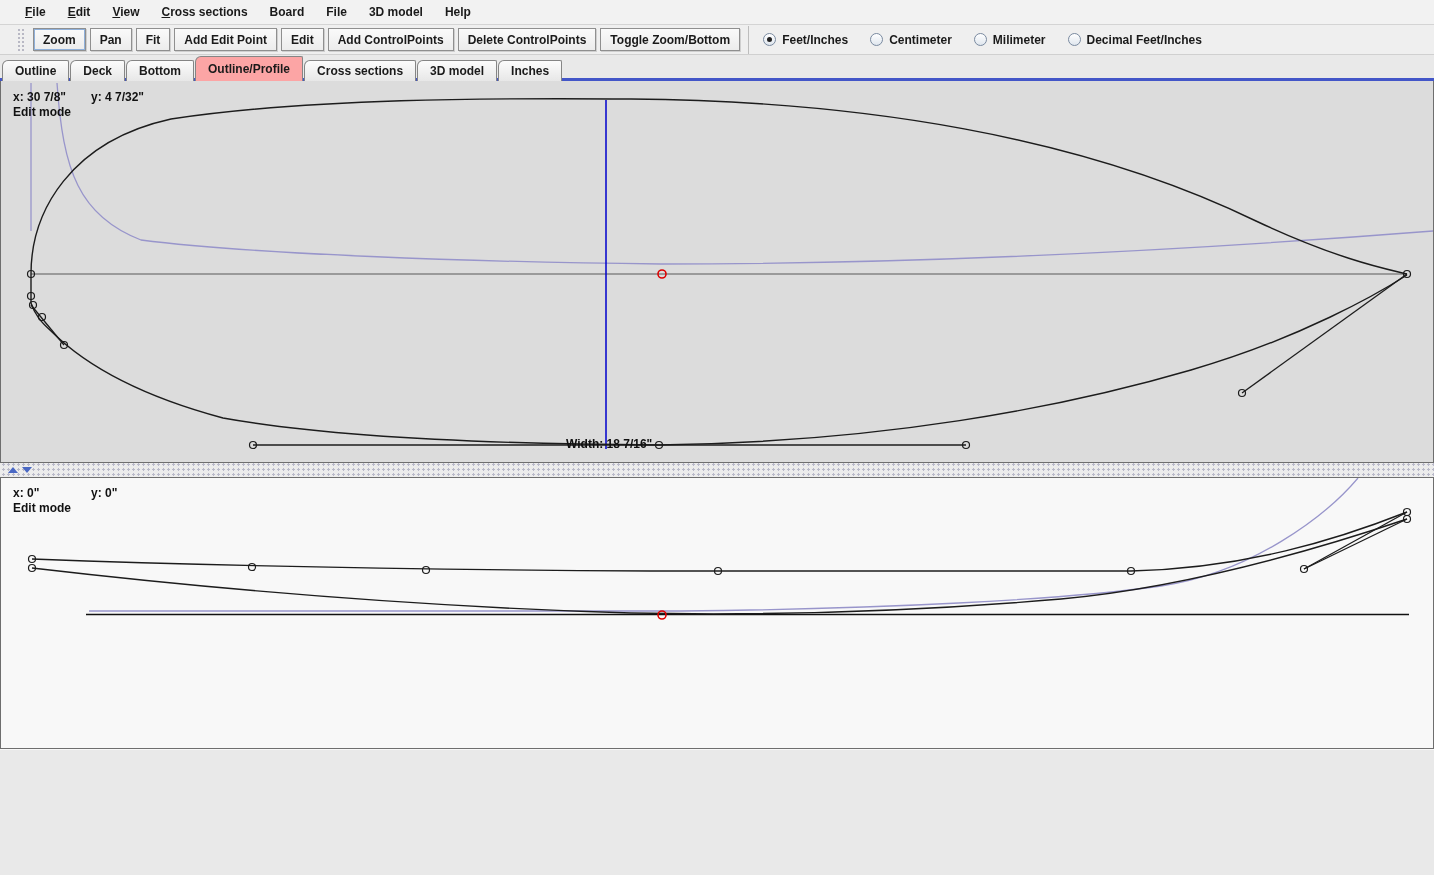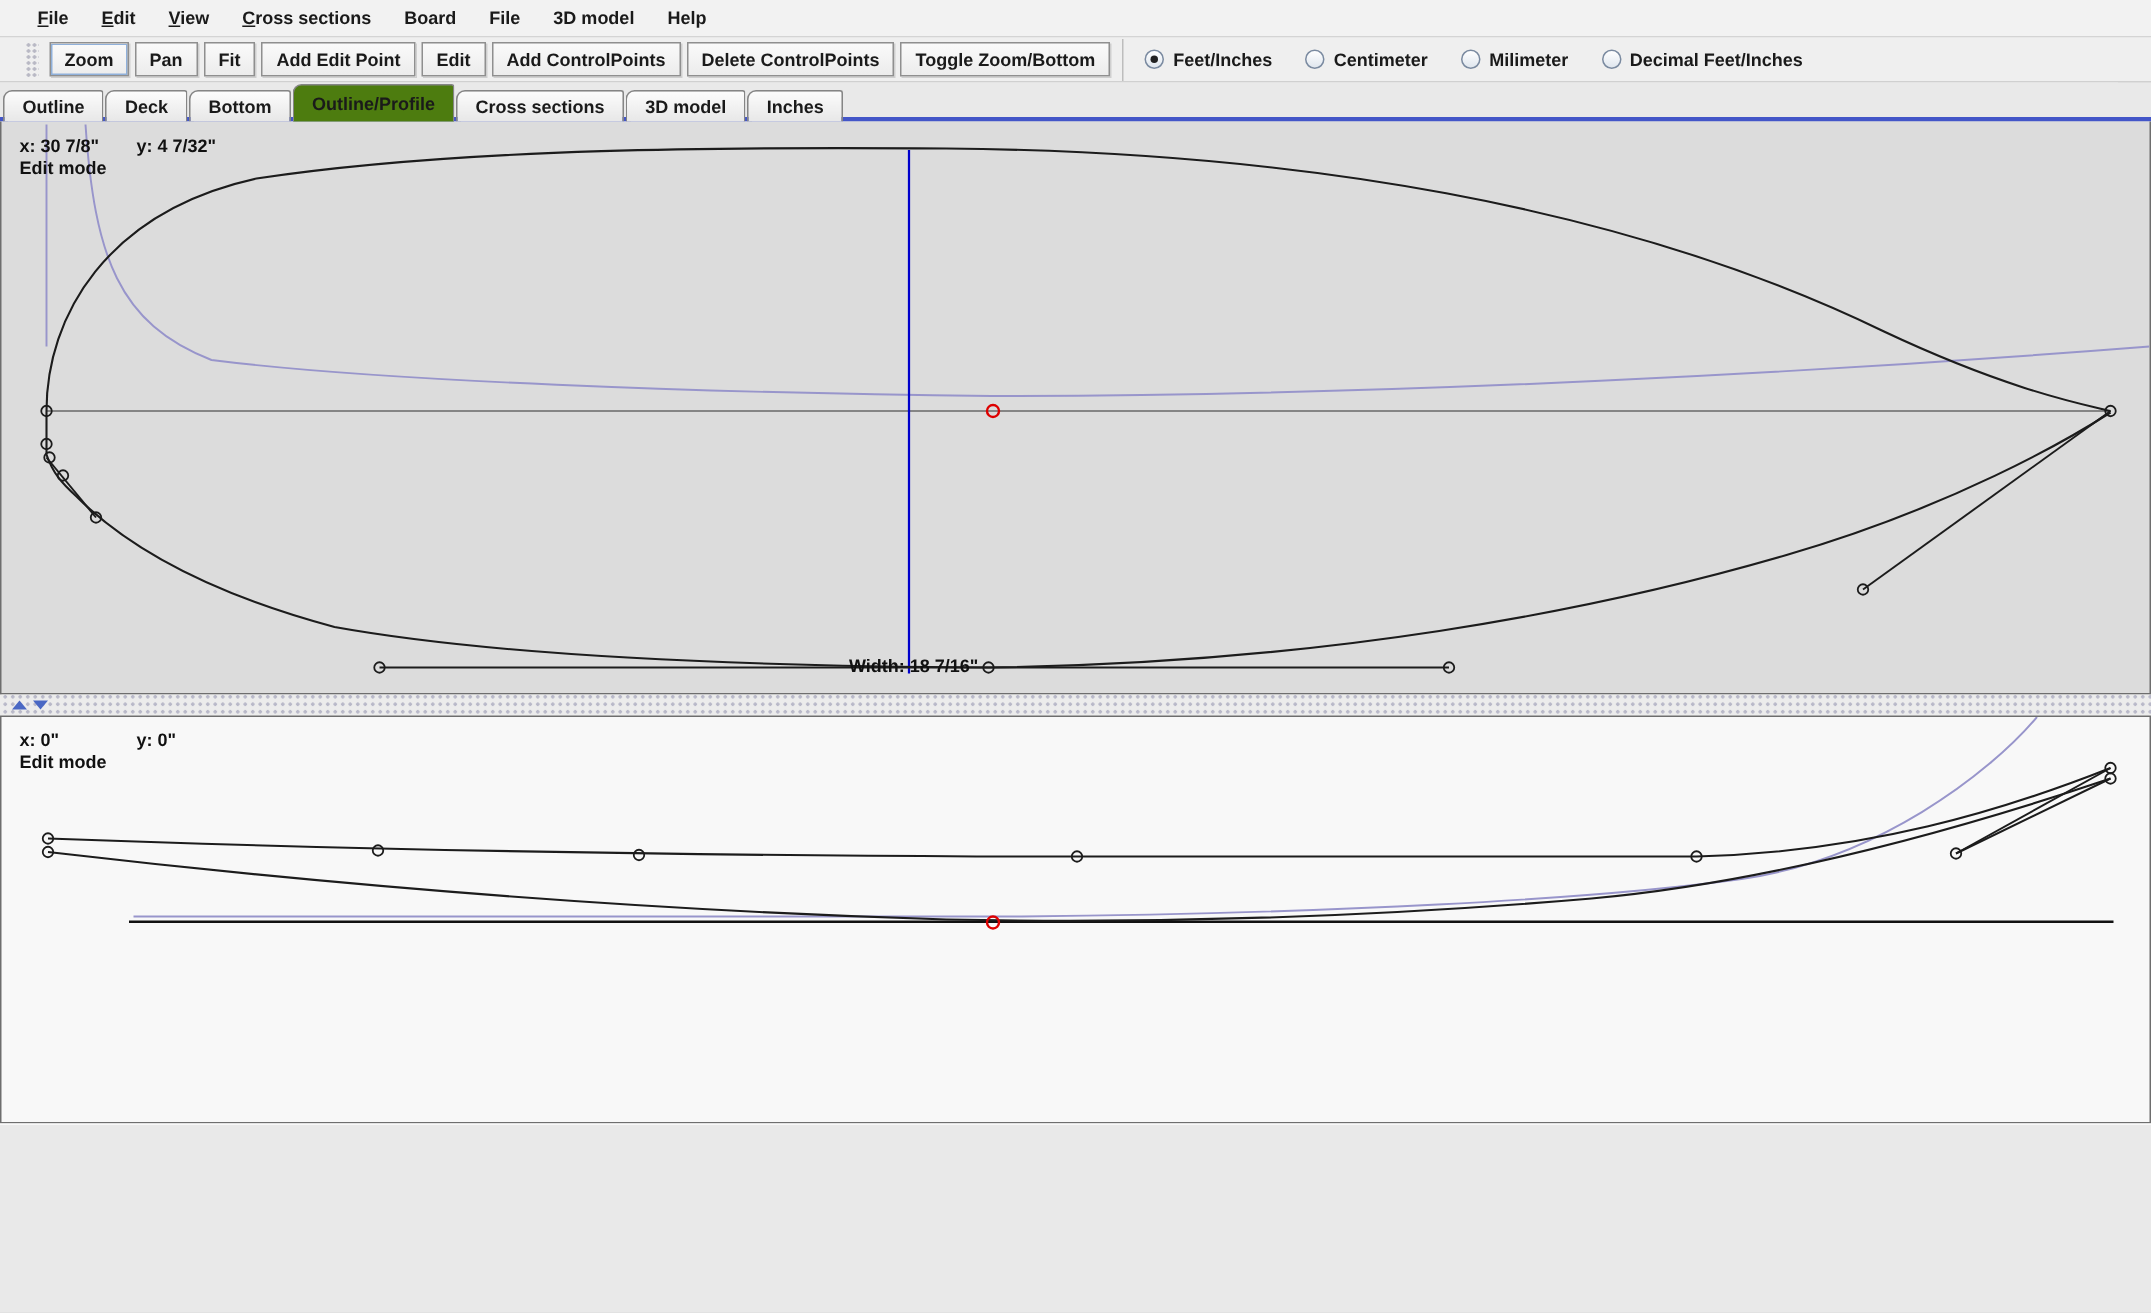--- a/index.html
+++ b/index.html
@@ -54,21 +54,21 @@
     position:absolute; left:0; top:55px; width:1412px; height:26px;
     background:#e9e9e9; display:flex; align-items:flex-end; padding-left:2px;
   }
   #tab-underline { position:absolute; left:0; bottom:0; width:1434px; height:3px; }
   .tab {
     position:relative; height:21px; padding:3px 12px 2px 12px; margin-right:1px;
     background:linear-gradient(#fcfcfc,#e7e7e7);
     border:1px solid #858585; border-bottom:none; border-radius:6px 2px 0 0;
     cursor:default; z-index:1;
   }
-  .tab.selected { height:25px; padding-top:5px; background:#4d7c0f; z-index:2; }
+  .tab.selected { height:25px; padding-top:5px; background:#fca5a5; z-index:2; }
   
   #outline-canvas {
     position:absolute; left:0; top:81px; width:1434px; height:382px;
     background:#dcdcdc; border-left:1px solid #6e6e6e; border-right:1px solid #6e6e6e; border-bottom:1px solid #6e6e6e;
   }
   #profile-canvas {
     position:absolute; left:0; top:477px; width:1434px; height:272px;
     background:#f8f8f8; border:1px solid #6e6e6e;
   }
   #splitter {

